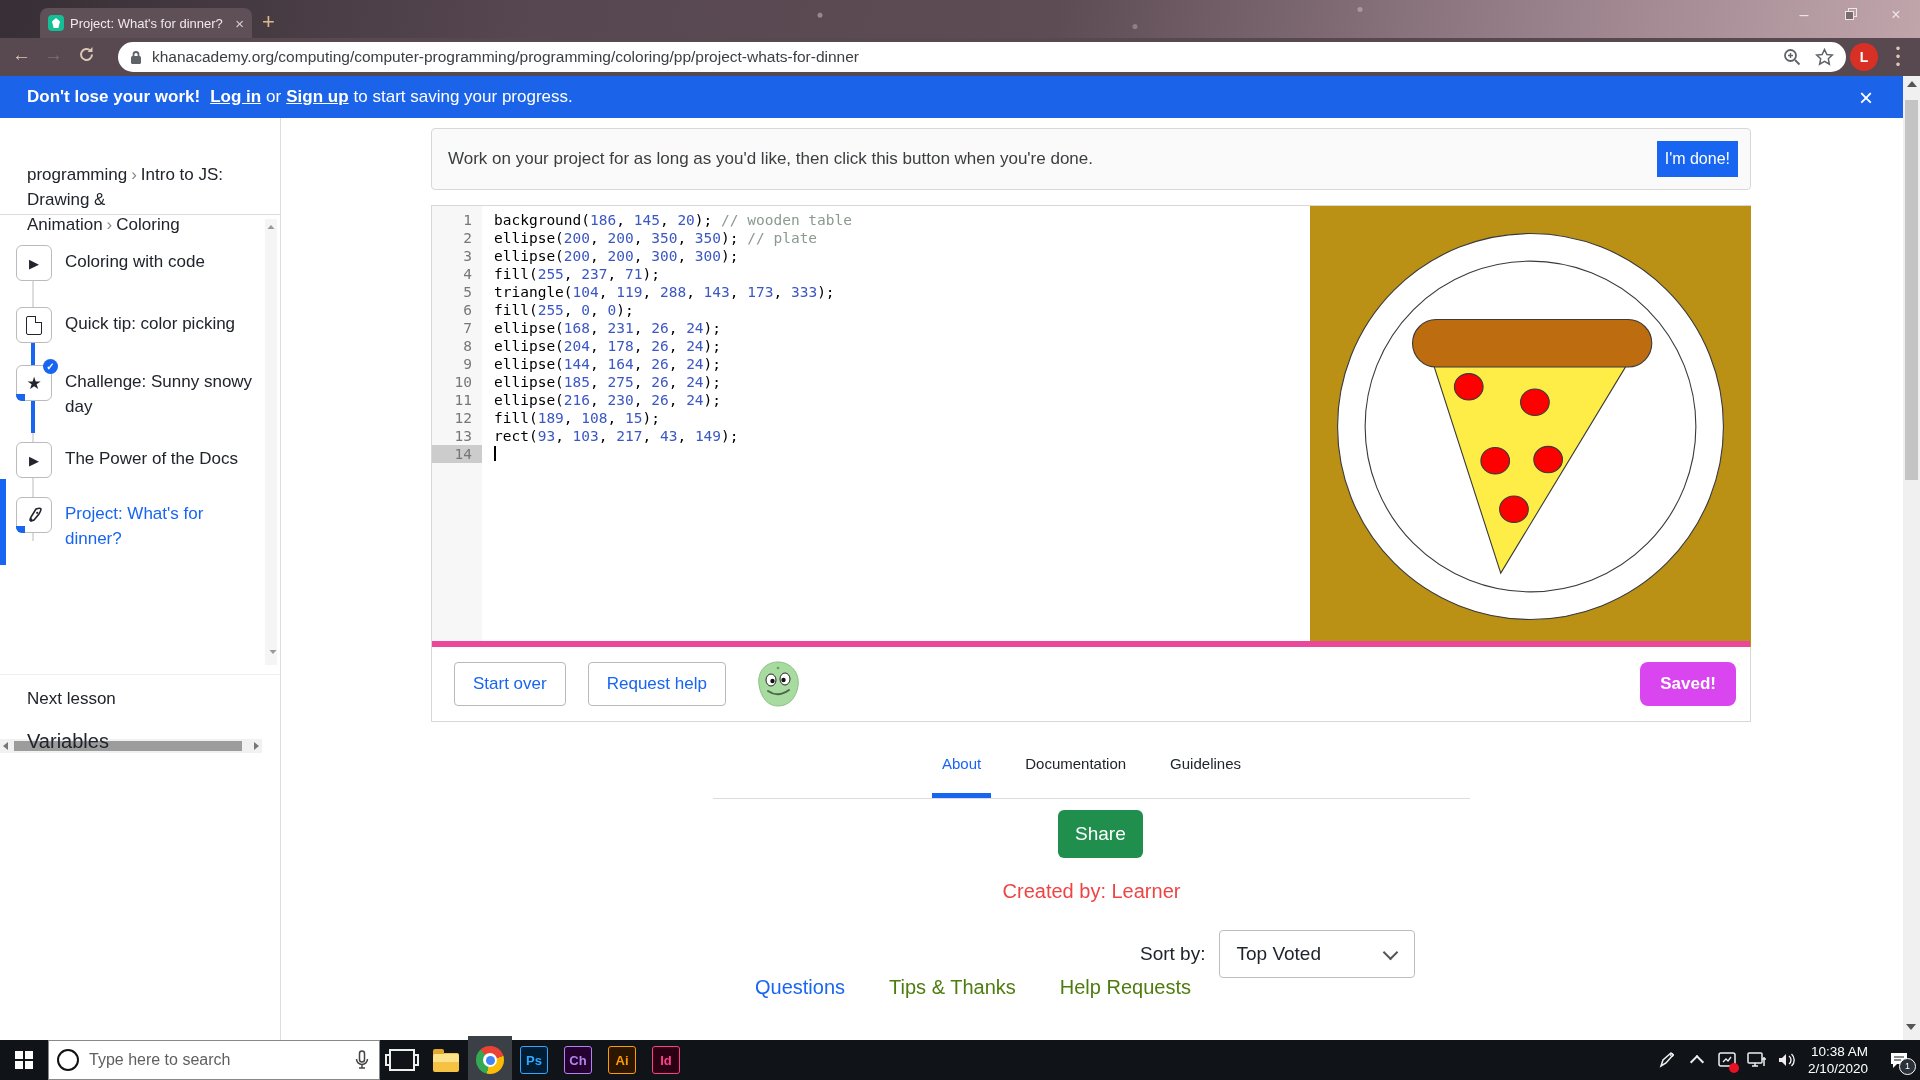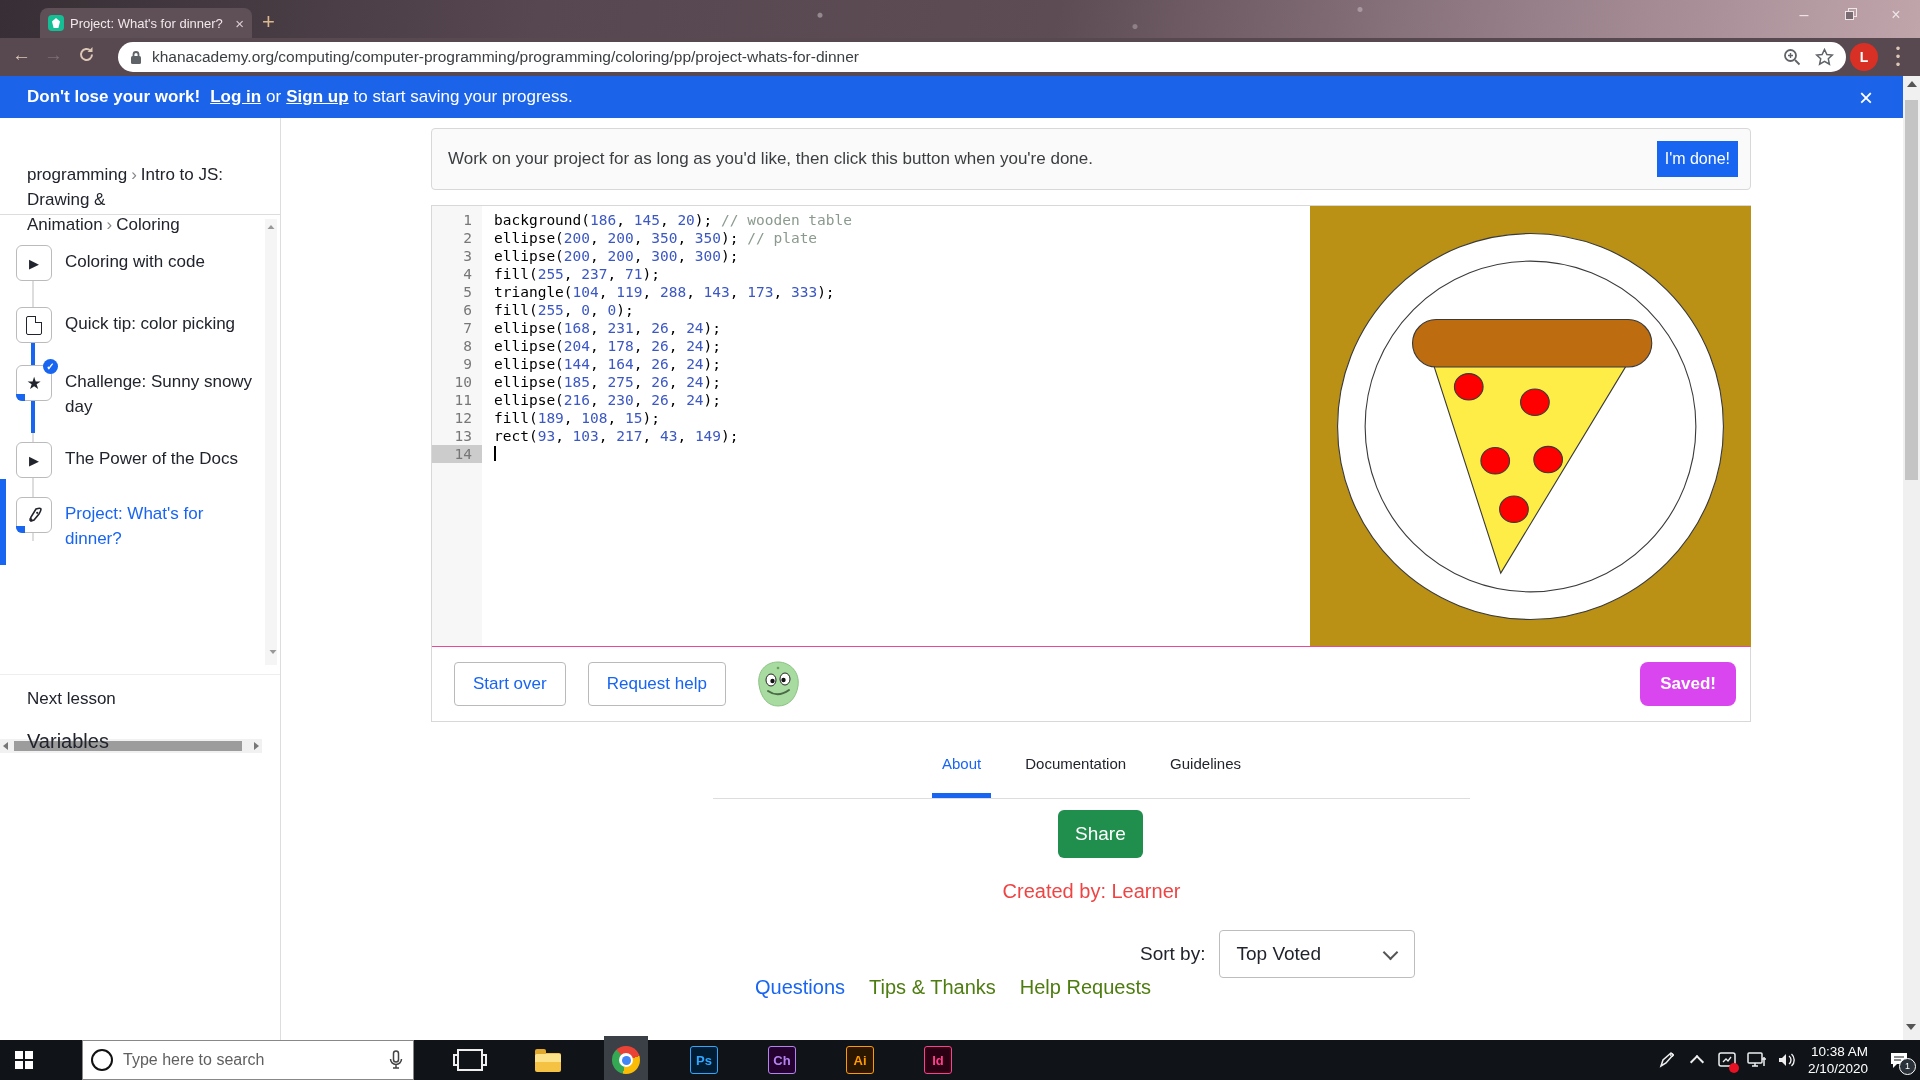--- a/index.html
+++ b/index.html
@@ -86,21 +86,21 @@
   .gutter{width:50px;background:#f7f7f7;padding-top:5px;box-sizing:border-box;}
   .ln{font-family:"DejaVu Sans Mono",monospace;font-size:14.5px;line-height:18px;color:#777;
     text-align:right;padding-right:10px;}
   .ln.active{background:#ccc;}
   .codelines{flex:1;padding:5px 0 0 12px;}
   .cl{font-family:"DejaVu Sans Mono",monospace;font-size:14.5px;line-height:18px;color:#000;white-space:pre;}
   .cl .n{color:#3b57c4;}
   .cl .c{color:#8a9a8e;}
   .caret{display:inline-block;width:1.5px;height:15px;background:#000;vertical-align:-2px;}
   .canvasbox{position:absolute;left:878px;top:0;width:441px;height:441px;}
-  .edfooter{position:absolute;left:0;bottom:0;width:1318px;height:74px;border-top:1px solid #ec4899;
+  .edfooter{position:absolute;left:0;bottom:0;width:1318px;height:74px;border-top:6px solid #ec4899;
     background:#fff;display:flex;align-items:center;}
   .btn-light{background:#fff;border:1px solid #bababa;border-radius:4px;color:#1865f2;font-size:17px;
     padding:11px 18px;margin-left:22px;font-family:inherit;}
   .mascot{margin-left:26px;}
   .btn-saved{margin-left:auto;margin-right:14px;background:#d946ef;border:none;border-radius:8px;
     color:#fff;font-weight:bold;font-size:17px;padding:12px 20px;font-family:inherit;}
   
   .ctabs{position:absolute;left:713px;top:755px;width:757px;}
   .ctab-row{display:flex;justify-content:center;gap:44px;}
   .ctab{font-size:15px;color:#21242c;padding-bottom:26px;position:relative;}
@@ -110,26 +110,26 @@
   .sharebtn{position:absolute;left:1058px;top:810px;background:#208e4c;color:#fff;border:none;
     border-radius:6px;font-size:19px;padding:13px 17px;font-family:inherit;}
   .createdby{position:absolute;left:713px;top:880px;width:757px;text-align:center;font-size:20px;color:#ef4444;}
   .sortrow{position:absolute;left:1140px;top:930px;display:flex;align-items:center;}
   .sortlabel{font-size:19px;color:#21242c;margin-right:14px;}
   .dropdown{width:196px;height:48px;border:1px solid #bdbdbd;border-radius:4px;display:flex;
     align-items:center;box-sizing:border-box;background:#fff;}
   .dropdown .val{font-size:19px;color:#21242c;margin-left:16px;flex:1;}
   .chev{width:9px;height:9px;border-right:2px solid #555;border-bottom:2px solid #555;
     transform:rotate(45deg);margin-right:18px;margin-top:-4px;}
-  .ftabs{position:absolute;left:755px;top:976px;display:flex;gap:24px;}
+  .ftabs{position:absolute;left:755px;top:976px;display:flex;gap:44px;}
   .ftab{font-size:20px;color:#4d7c0f;}
   .ftab.active{color:#1865f2;}
   
   .taskbar{position:absolute;left:0;top:1040px;width:1920px;height:40px;background:#101418;
-    display:flex;align-items:center;color:#fff;gap:34px;}
+    display:flex;align-items:center;color:#fff;}
   .startbtn{width:48px;height:40px;display:flex;align-items:center;justify-content:center;}
   .winlogo{display:grid;grid-template-columns:8px 8px;grid-template-rows:8px 8px;gap:1.5px;}
   .winlogo i{background:#fff;}
   .searchbox{width:332px;height:40px;background:#fff;display:flex;align-items:center;box-sizing:border-box;
     border:1px solid #888;}
   .cortana{width:22px;height:22px;border:2.5px solid #111;border-radius:50%;margin:0 10px 0 8px;box-sizing:border-box;}
   .searchtxt{font-size:16px;color:#5f5f5f;flex:1;}
   .tbicon{width:44px;height:48px;display:flex;align-items:center;justify-content:center;position:relative;}
   .tbicon.activeapp{background:#3a4046;box-shadow:inset 0 -3px 0 #76b9ed;}
   .appsq{width:28px;height:28px;border-radius:3px;display:flex;align-items:center;justify-content:center;

